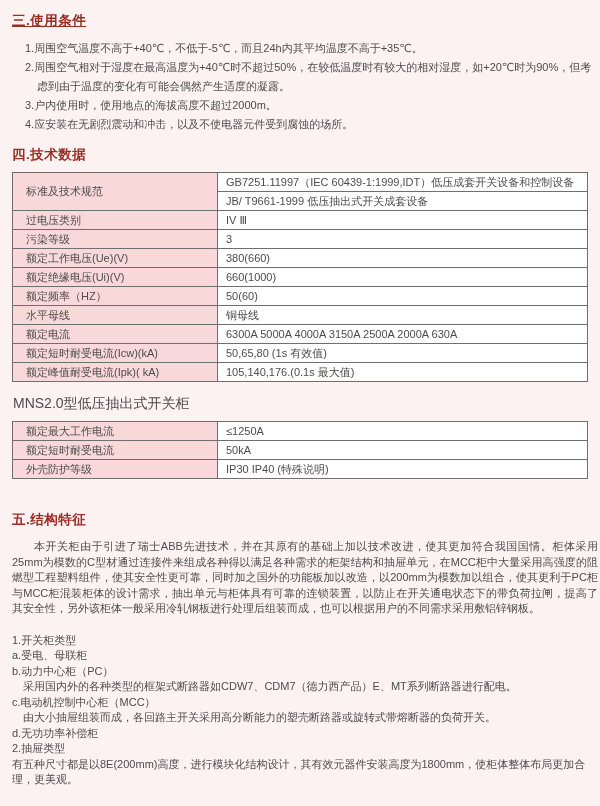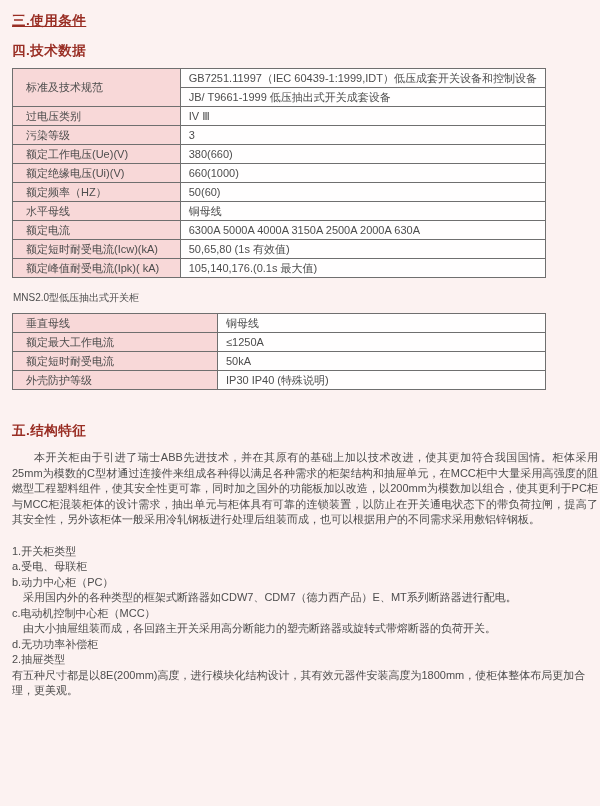--- a/index.html
+++ b/index.html
@@ -20,41 +20,41 @@
   }
   #h-usage { margin-bottom:9px;text-decoration:underline; }
   #h-tech  { margin-top:12px; }
   #h-struct{ margin-top:32px; }
 
   .usage-list { margin-left:13px; font-size:11px; line-height:19px; }
   .usage-list .u-item { padding-left:12px; text-indent:-12px; }
 
   .spec-table {
     border-collapse:collapse;
-    width:534px;
+    width:576px;
     margin-top:8px;
     background:#701a75;
   }
   .spec-table td {
     border:1px solid #6f6f6f;
     font-size:11px;
     color:#4d4d4d;
     height:19px;
     padding:1px 8px;
     vertical-align:middle;
     white-space:nowrap;
   }
   .spec-table td.lbl {
     background:#f8d8d8;
     width:205px;
     padding-left:13px;
   }
   .spec-table td.val { background:#fffefe; }
 
-  .sub-title { font-size:10px; margin:13px 0 0 1px; color:#4d4d4d; }
+  .sub-title { font-size:14px; margin:13px 0 0 1px; color:#4d4d4d; }
 
   .intro-para {
     margin-top:10px;
     font-size:11px;
     line-height:15.5px;
     text-indent:2em;
     width:586px;
     text-align:justify;
   }
   .type-lines {
@@ -64,20 +64,26 @@
     width:588px;
   }
   .type-lines .t-indent { padding-left:11px; }
 </style>
 </head>
 <body>
 
 <div class="page">
 
   <div class="sec-heading" id="h-usage">三.使用条件</div>
+  <div class="usage-list">
+    <div class="u-item">1.周围空气温度不高于+40℃，不低于-5℃，而且24h内其平均温度不高于+35℃。</div>
+    <div class="u-item">2.周围空气相对于湿度在最高温度为+40℃时不超过50%，在较低温度时有较大的相对湿度，如+20℃时为90%，但考虑到由于温度的变化有可能会偶然产生适度的凝露。</div>
+    <div class="u-item">3.户内使用时，使用地点的海拔高度不超过2000m。</div>
+    <div class="u-item">4.应安装在无剧烈震动和冲击，以及不使电器元件受到腐蚀的场所。</div>
+  </div>
 
   <div class="sec-heading" id="h-tech">四.技术数据</div>
 
   <table class="spec-table">
     <tbody>
       <tr>
         <td class="lbl" rowspan="2">标准及技术规范</td>
         <td class="val">GB7251.11997（IEC 60439-1:1999,IDT）低压成套开关设备和控制设备</td>
       </tr>
       <tr>
@@ -120,24 +126,20 @@
         <td class="val">105,140,176.(0.1s 最大值)</td>
       </tr>
     </tbody>
   </table>
 
   <div class="sub-title">MNS2.0型低压抽出式开关柜</div>
 
   <table class="spec-table">
     <tbody>
       <tr>
-        <td class="lbl">垂直母线</td>
-        <td class="val">铜母线</td>
-      </tr>
-      <tr>
         <td class="lbl">额定最大工作电流</td>
         <td class="val">≤1250A</td>
       </tr>
       <tr>
         <td class="lbl">额定短时耐受电流</td>
         <td class="val">50kA</td>
       </tr>
       <tr>
         <td class="lbl">外壳防护等级</td>
         <td class="val">IP30 IP40 (特殊说明)</td>

